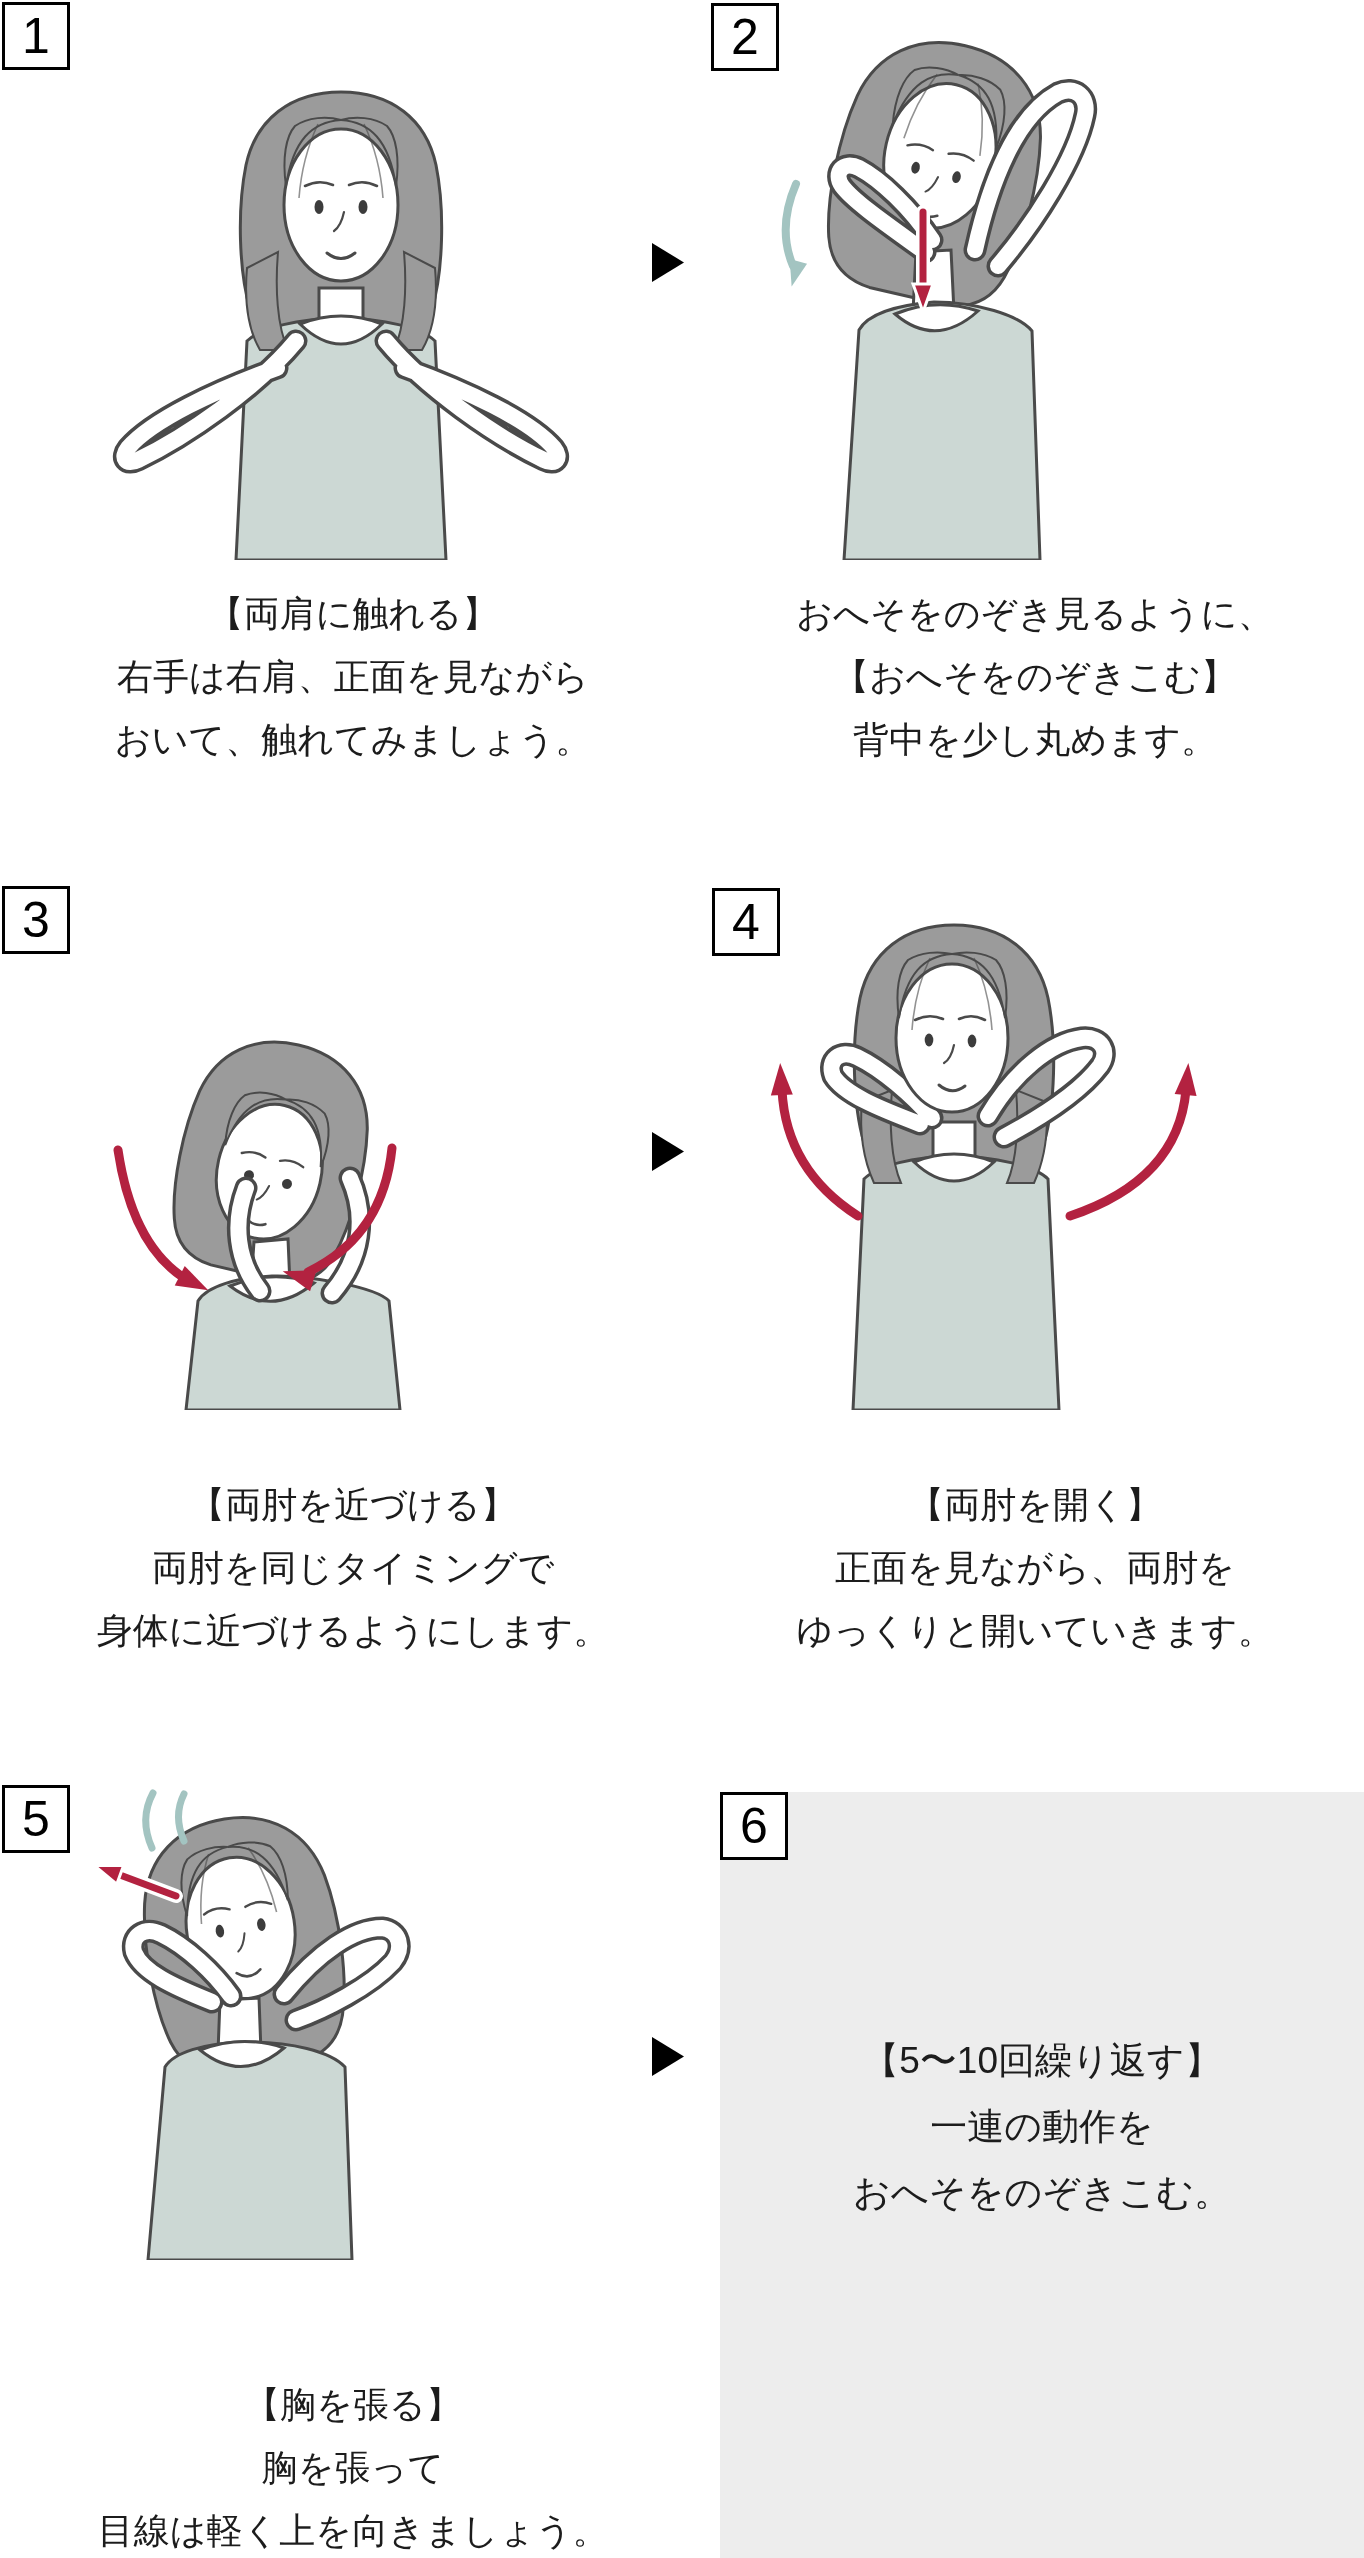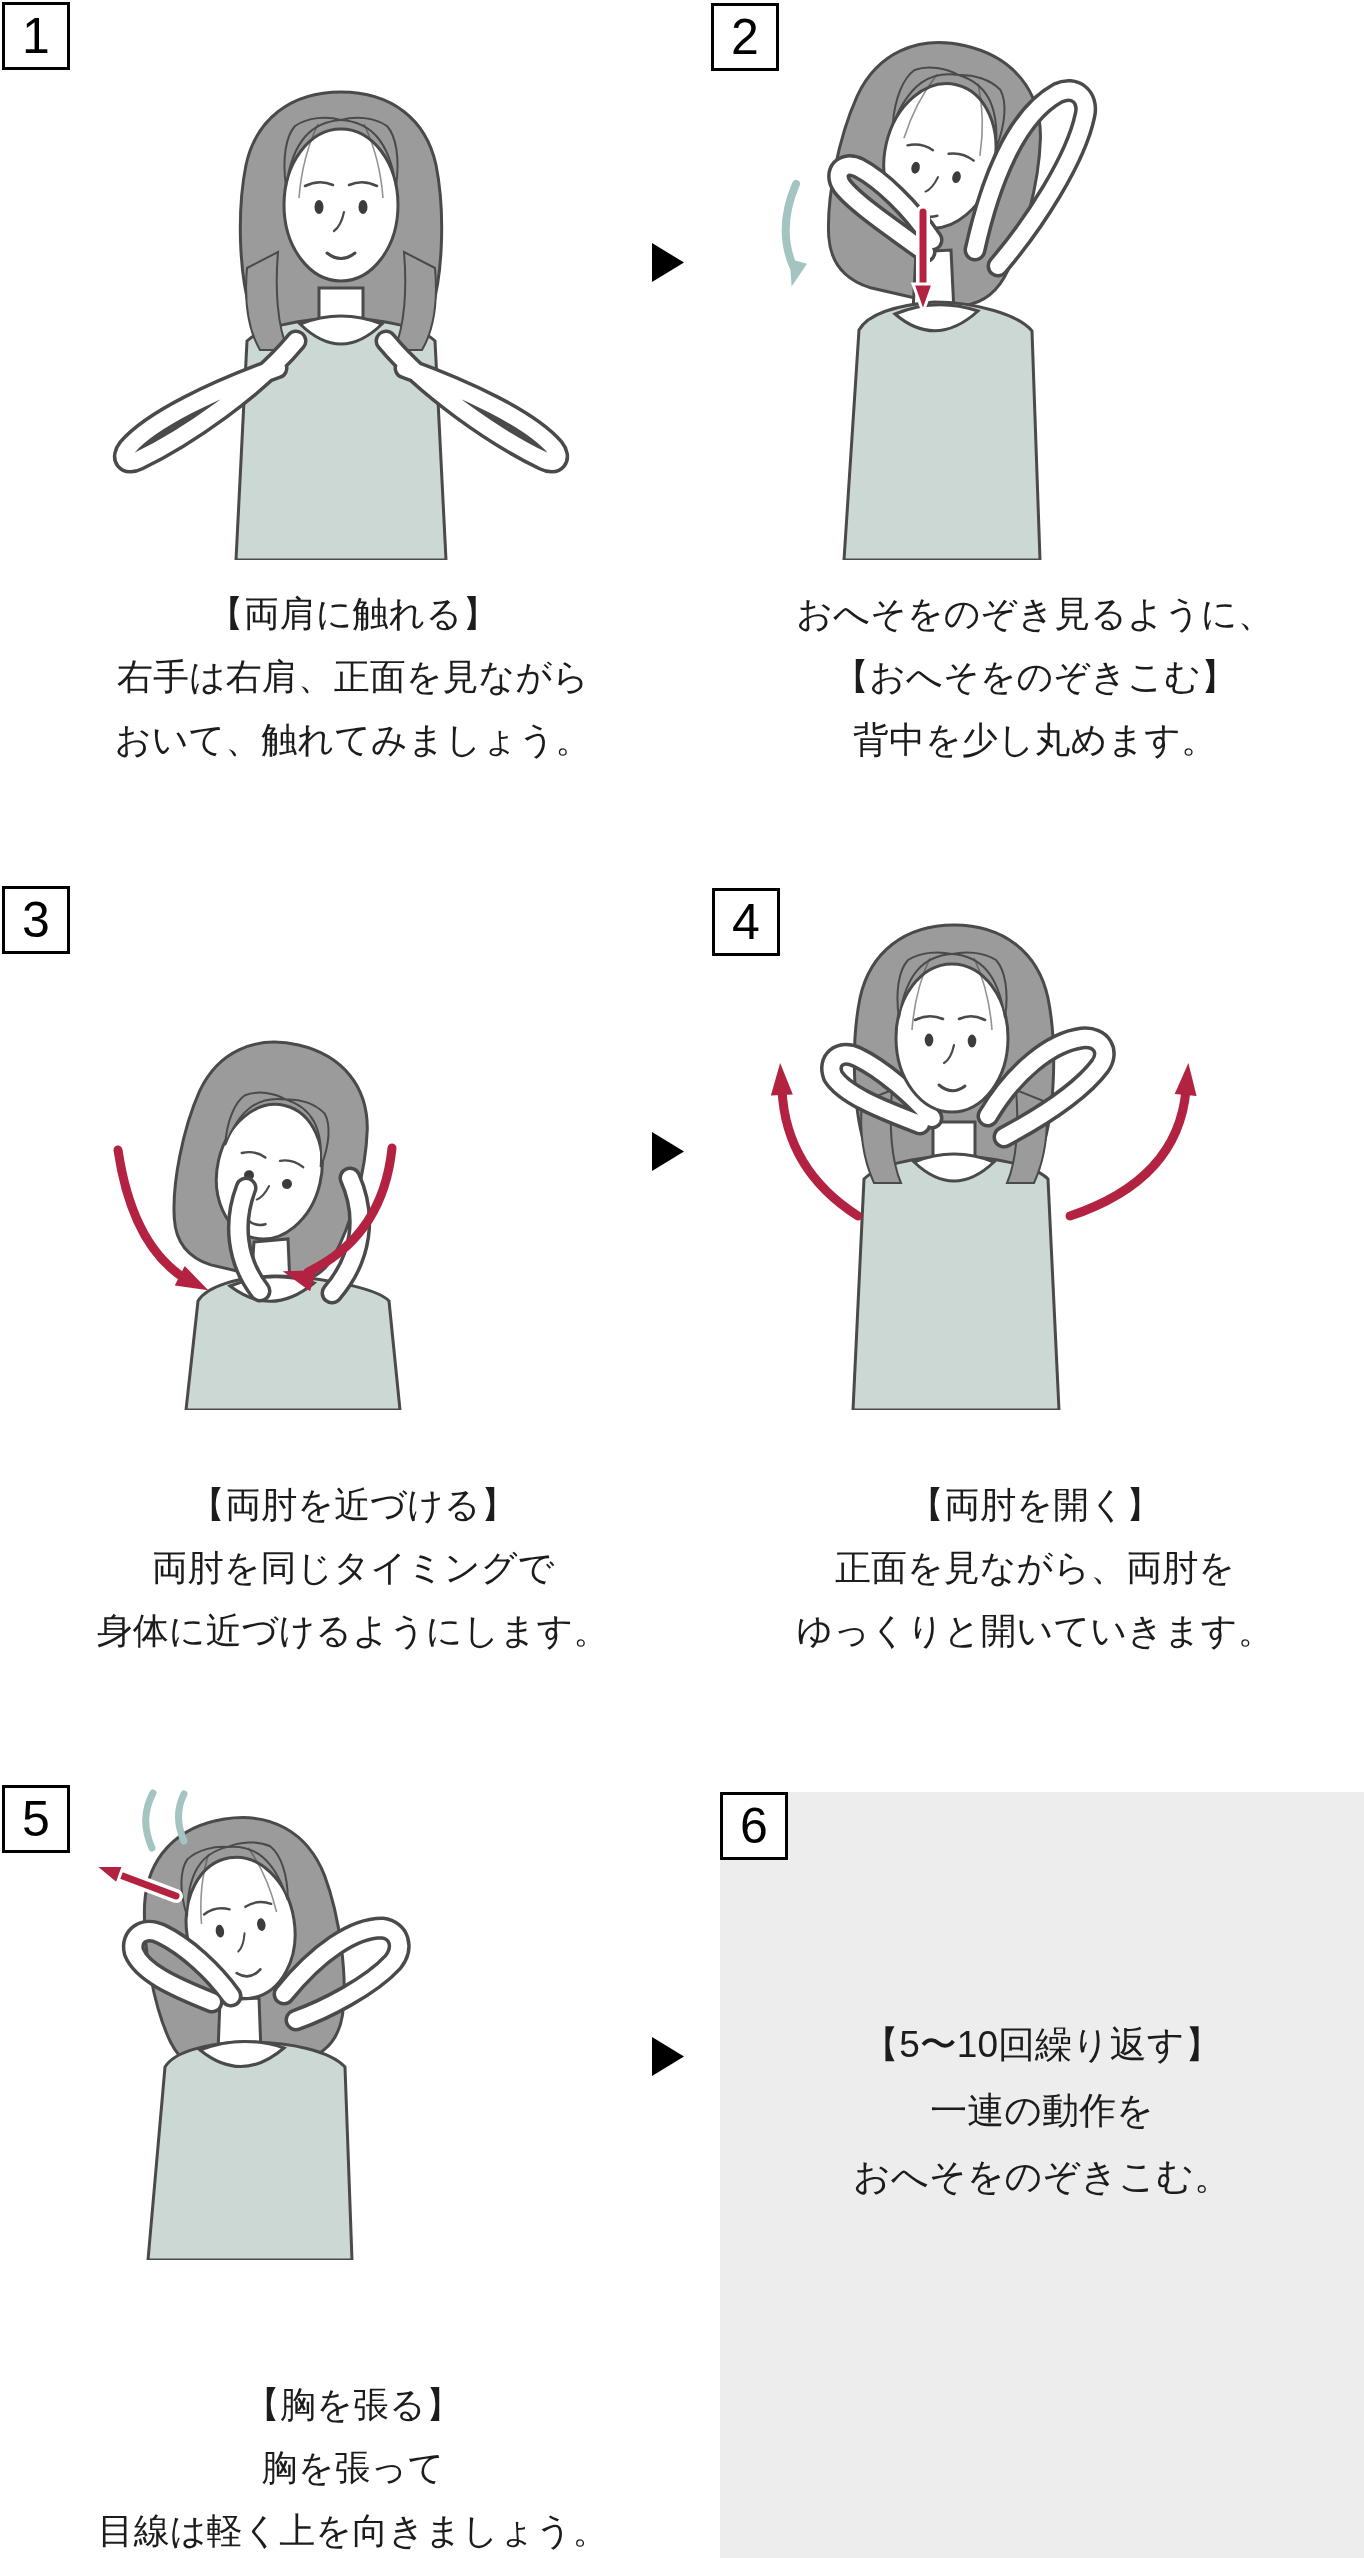--- a/index.html
+++ b/index.html
@@ -21,21 +21,21 @@
   svg{display:block}
   .numbox{position:absolute;width:68px;height:68px;background:#fff;
           border:3px solid var(--badge_border);box-sizing:border-box;
           display:flex;align-items:center;justify-content:center;
           font-size:50px;line-height:1;color:#000;z-index:5}
   .caption{position:absolute;left:12px;width:682px;text-align:center;
            font-size:36px;line-height:63px;white-space:nowrap}
   .cap-line{display:block}
   .grayblock{position:absolute;left:38px;top:92px;width:644px;height:766px;
              background:var(--box_bg)}
-  #p6 .caption{left:38px;width:644px;font-size:37px;line-height:66px;top:312px}
+  #p6 .caption{left:38px;width:644px;font-size:37px;line-height:66px;top:328px}
   .flow{position:absolute;width:33px;height:40px;z-index:4}
   #fa1{left:652px;top:243px}
   #fa2{left:652px;top:1132px}
   #fa3{left:652px;top:2037px}
   
   .hairF{fill:var(--hair);stroke:var(--outline);stroke-width:3}
   .hairB{fill:var(--hair);stroke:var(--outline);stroke-width:2}
   .skin{fill:#ffffff;stroke:var(--outline);stroke-width:3}
   .topc{fill:var(--top);stroke:var(--outline);stroke-width:3}
   .ln{fill:none;stroke:var(--outline);stroke-linecap:round}

